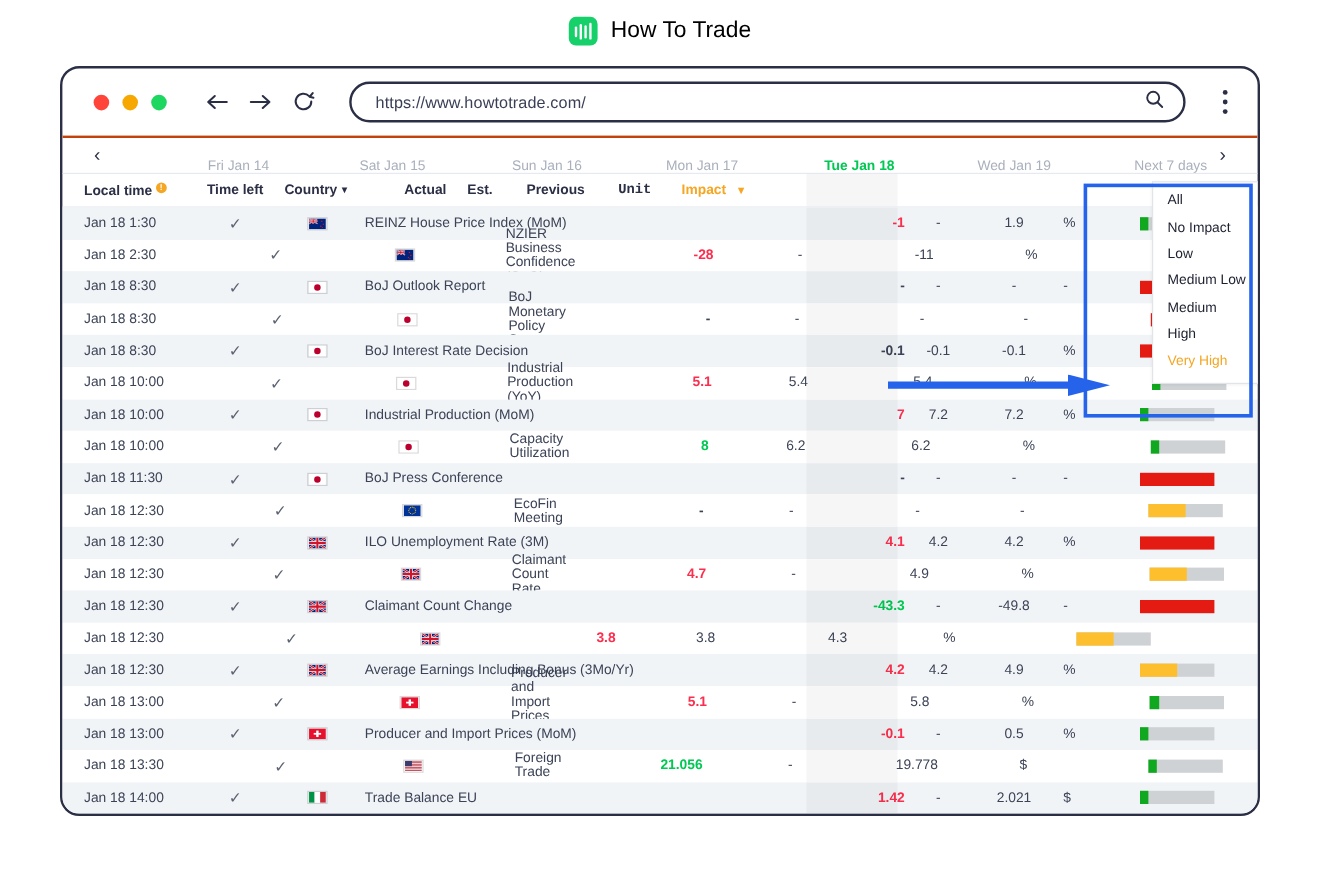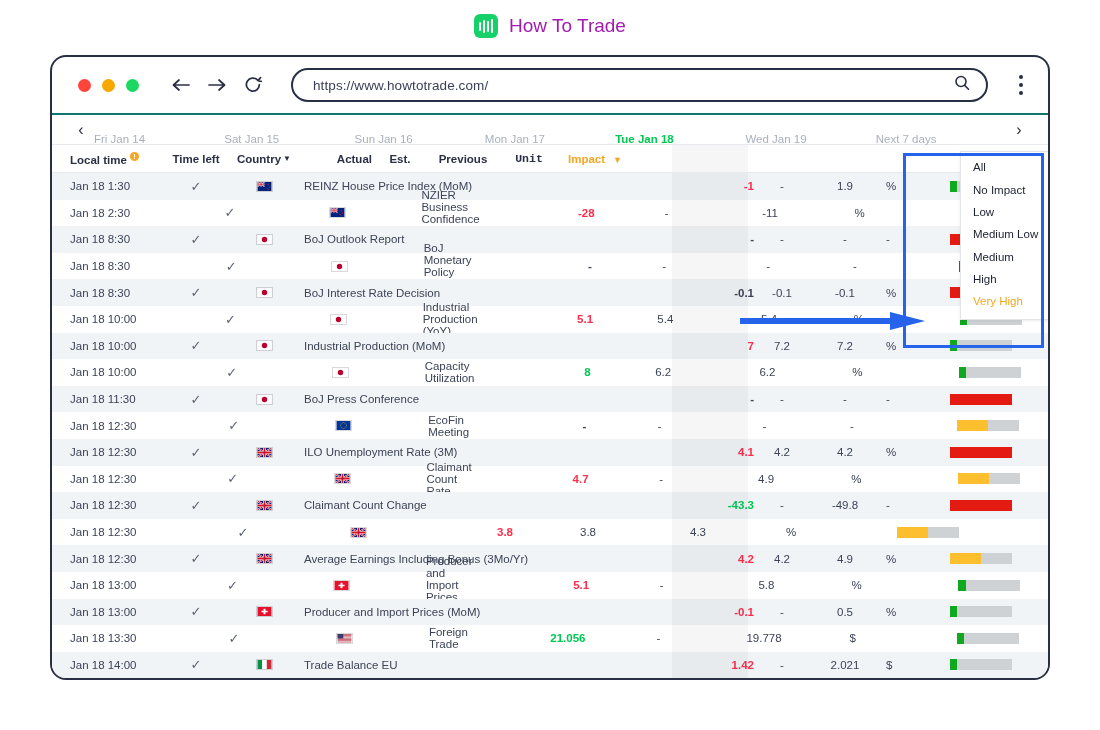--- a/index.html
+++ b/index.html
@@ -24,39 +24,39 @@
     gap: 2px;
   }
   .brand-logo i {
     display: block; width: 2px; background: #ffffff; border-radius: 1px;
   }
   .brand-logo i:nth-child(1){ height: 9px; }
   .brand-logo i:nth-child(2){ height: 13px; }
   .brand-logo i:nth-child(3){ height: 11px; }
   .brand-logo i:nth-child(4){ height: 14px; }
   .brand-title {
-    font-size: 19px; color: #a21caf; font-weight: 400;
+    font-size: 19px; color: #000000; font-weight: 400;
   }
 
   
   .window {
     position: absolute;
     left: 50px; top: 55px;
     width: 1000px; height: 625px;
     border: 2px solid #2b2f45;
     border-radius: 16px;
     background: #ffffff;
     overflow: hidden;
   }
 
   .chrome {
     height: 58px;
     display: flex; align-items: center;
     padding: 0 14px 0 26px;
-    border-bottom: 2px solid #0f766e;
+    border-bottom: 2px solid #c2410c;
     gap: 14px;
   }
   .lights { display: flex; gap: 11px; }
   .lights span { width: 13px; height: 13px; border-radius: 50%; display:block; }
   .l-red { background: #ff453a; }
   .l-yellow { background: #f7a800; }
   .l-green { background: #1ed760; }
 
   .navbtns { display: flex; align-items: center; gap: 16px; margin-left: 18px; }
   .navbtns svg { display: block; }
@@ -90,21 +90,21 @@
     border-bottom: 1px solid #e6eaef;
     font-size: 11.5px;
   }
   .chev {
     width: 26px; color: #2b2f45; font-size: 16px;
     display: flex; align-items: center; justify-content: center;
     cursor: pointer;
   }
   .dates { flex: 1; display: flex; align-items: center; }
   .date-tab {
-    flex: 1; text-align: left; color: #a9b0bc;
+    flex: 1; text-align: right; color: #a9b0bc;
     font-weight: 400; white-space: nowrap; margin-top: 18px;
   }
   .date-tab.active { color: #00c853; font-weight: bold; }
 
   
   .thead {
     height: 28px;
     display: flex; align-items: center;
     font-size: 11.5px; font-weight: bold; color: #2b2f45;
     border-bottom: 1px solid #e6eaef;

